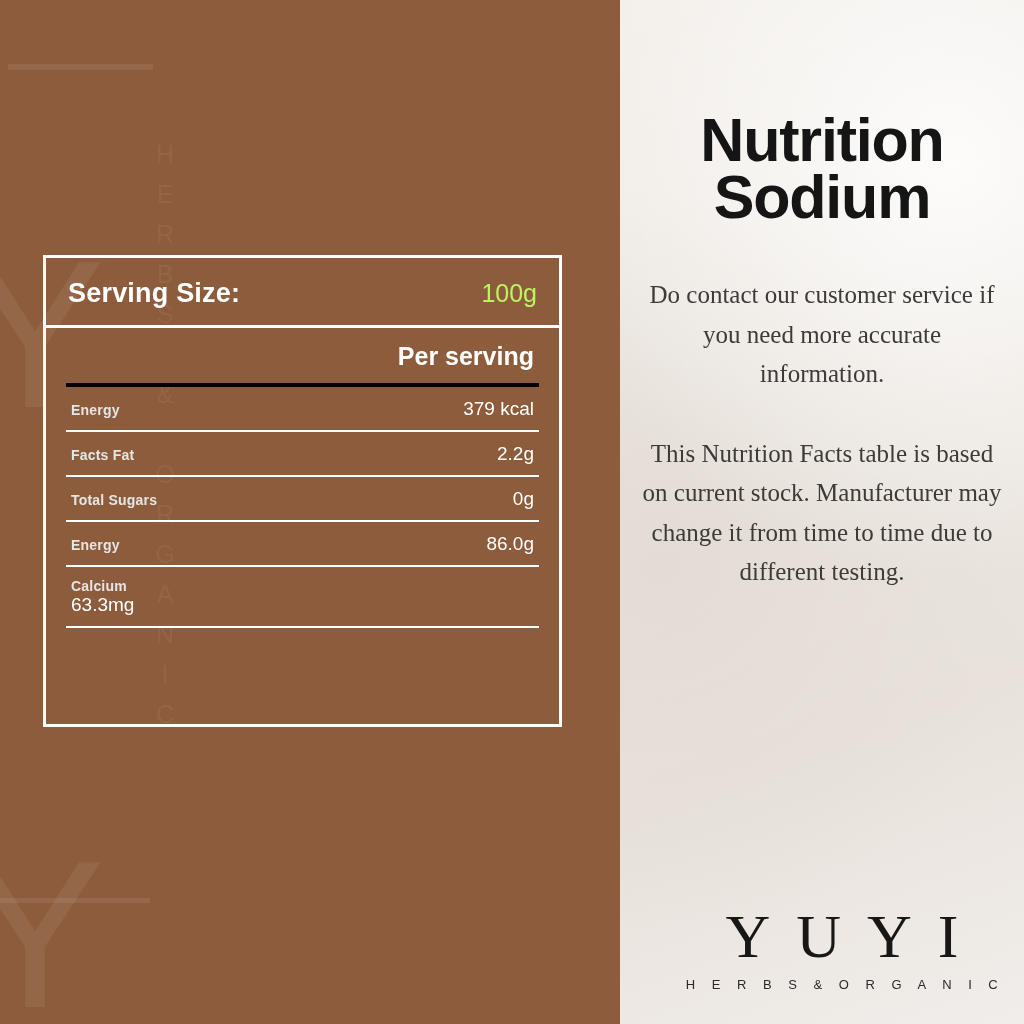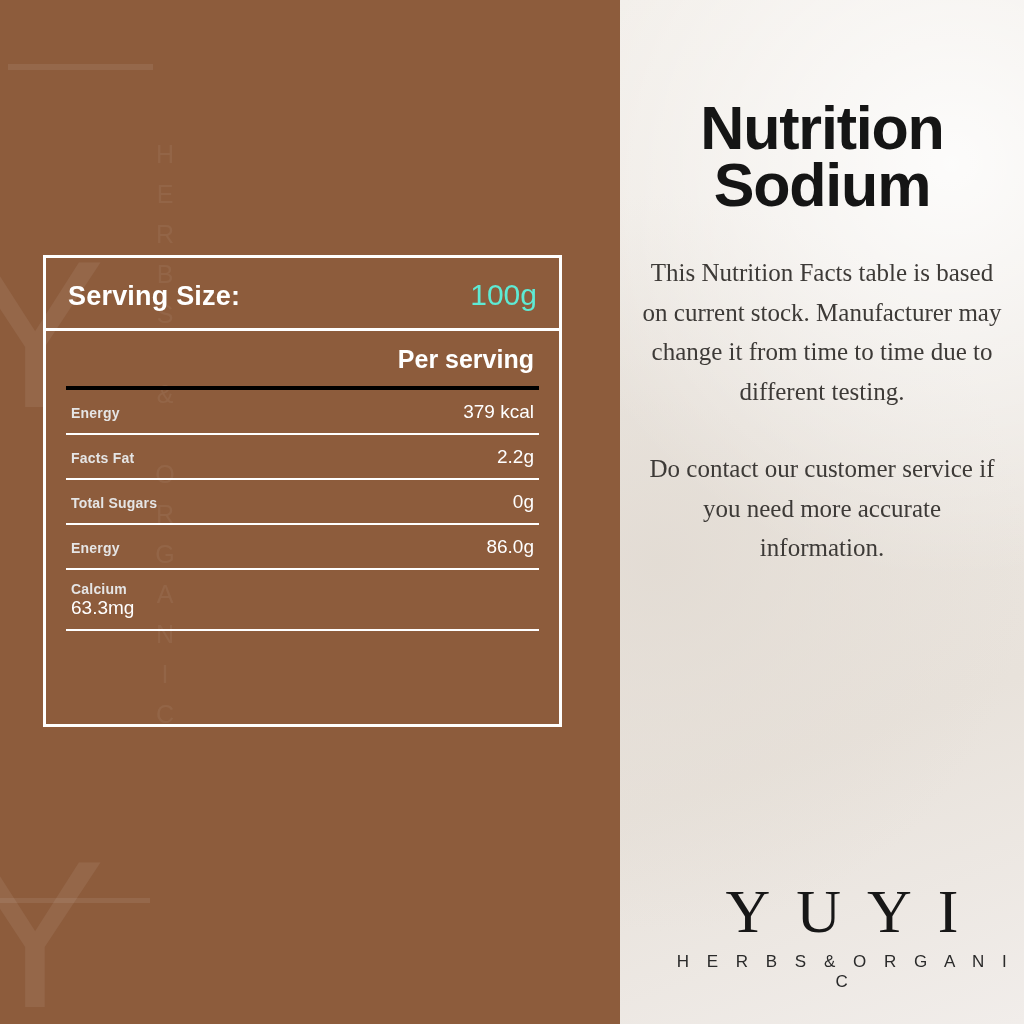--- a/index.html
+++ b/index.html
@@ -99,22 +99,22 @@
     padding: 20px 22px 16px 22px;
     border-bottom: 3px solid #ffffff;
   }
   .serving-label {
     color: #ffffff;
     font-size: 27px;
     font-weight: bold;
     letter-spacing: 0.2px;
   }
   .serving-value {
-    color: #5eead4;
-    font-size: 30px;
+    color: #bef264;
+    font-size: 25px;
     font-weight: 400;
   }
   .table-wrap {
     padding: 0 20px;
   }
   .per-serving-row {
     display: flex;
     justify-content: flex-end;
     padding: 14px 5px 12px 5px;
     border-bottom: 4px solid #000000;
@@ -151,21 +151,21 @@
     width: 404px;
     height: 1024px;
     flex: 0 0 404px;
     background:
       radial-gradient(circle at 82% 16%, rgba(255,255,255,0.85) 0%, rgba(255,255,255,0) 45%),
       radial-gradient(circle at 10% 55%, rgba(226,219,211,0.9) 0%, rgba(226,219,211,0) 55%),
       linear-gradient(160deg, #f2eee9 0%, #ece7e1 40%, #e8e2db 70%, #f1edea 100%);
     overflow: hidden;
   }
   .title {
-    margin: 0;
+    margin: 12px;
     padding: 100px 20px 0 20px;
     text-align: center;
     color: #151515;
     font-size: 61px;
     line-height: 0.93;
     font-weight: bold;
     letter-spacing: -1.2px;
   }
   .title .l2 { display: block; }
   .para {
@@ -194,21 +194,21 @@
     font-family: "Liberation Serif", serif;
     font-size: 62px;
     letter-spacing: 26px;
     font-weight: 400;
     padding-left: 26px;
     line-height: 1.05;
   }
   .logo-sub {
     color: #2a2a2a;
     font-family: "Liberation Sans", sans-serif;
-    font-size: 17px;
+    font-size: 13px;
     letter-spacing: 6.5px;
     padding-left: 6px;
     padding-top: 8px;
   }
 </style>
 </head>
 <body>
 
 <div class="page">
 
@@ -257,22 +257,22 @@
       </div>
     </div>
   </div>
 
   <div class="right-panel">
     <h1 class="title">
       <span>Nutrition</span>
       <span class="l2">Sodium</span>
     </h1>
 
+    <p class="para para-2">Do contact our customer service if you need more accurate information.</p>
     <p class="para para-1">This Nutrition Facts table is based on current stock. Manufacturer may change it from time to time due to different testing.</p>
-    <p class="para para-2">Do contact our customer service if you need more accurate information.</p>
 
     <div class="logo">
       <div class="logo-word">YUYI</div>
       <div class="logo-sub">H E R B S   &amp;   O R G A N I C</div>
     </div>
   </div>
 
 </div>
 
 </body></html>

